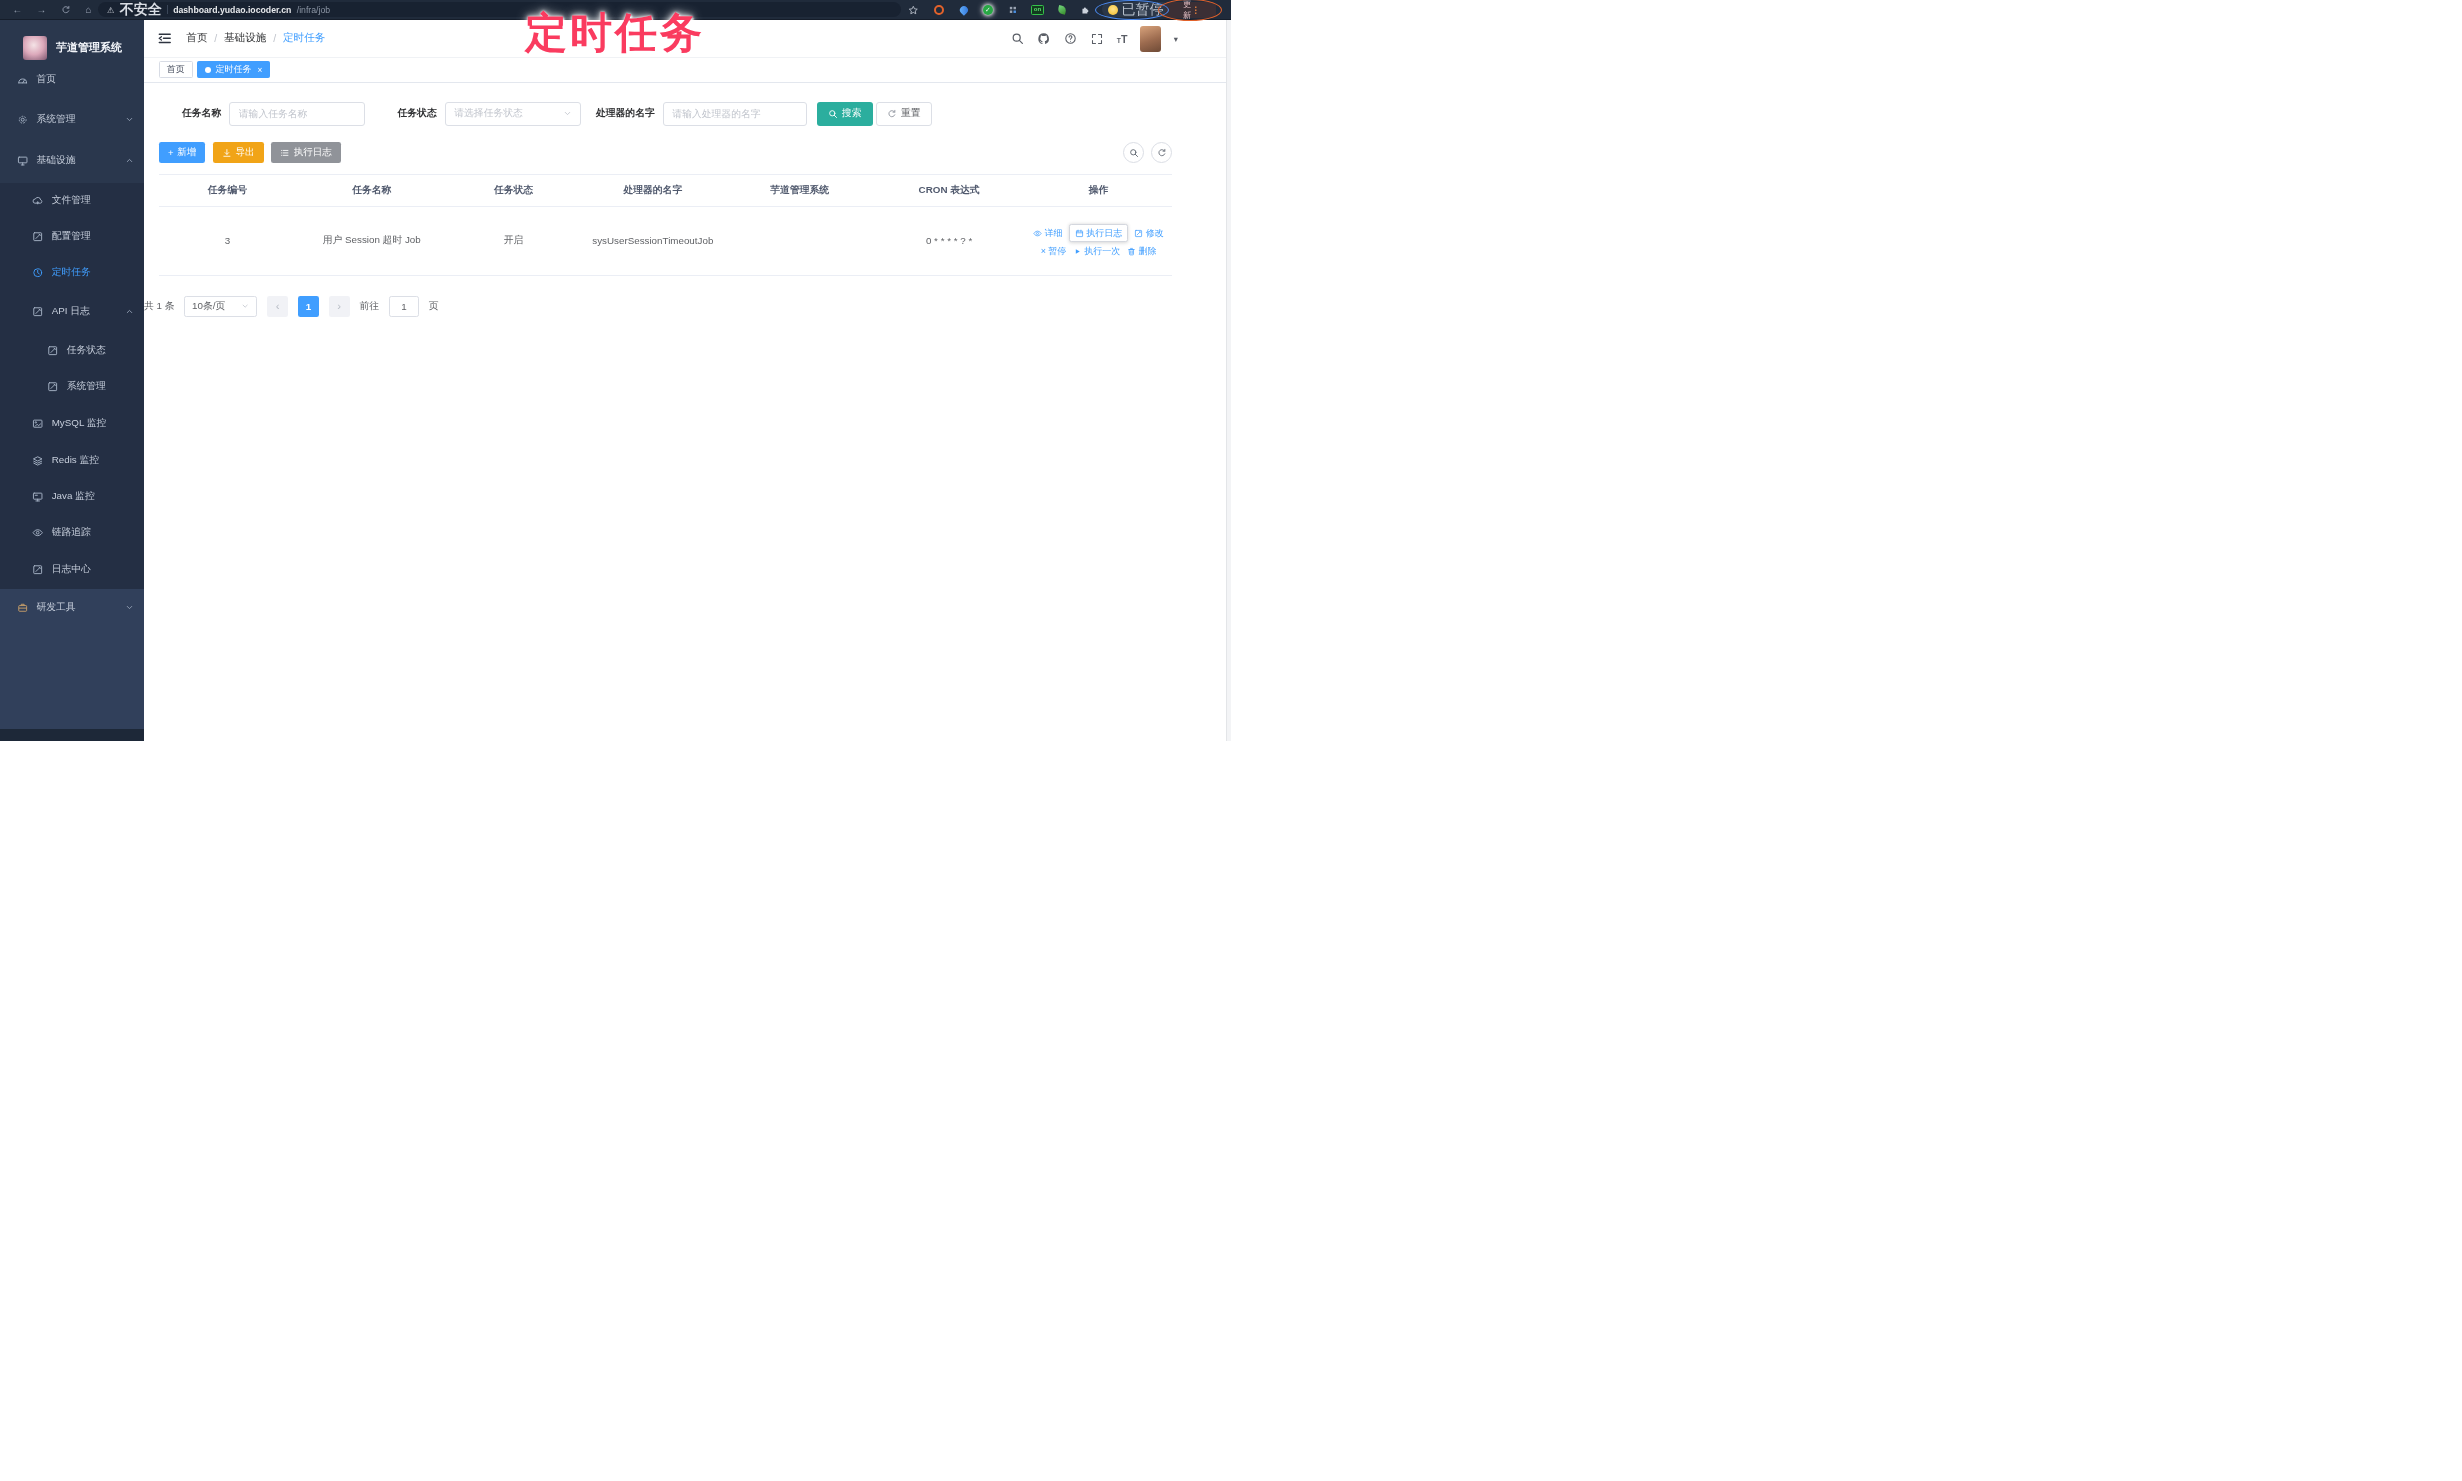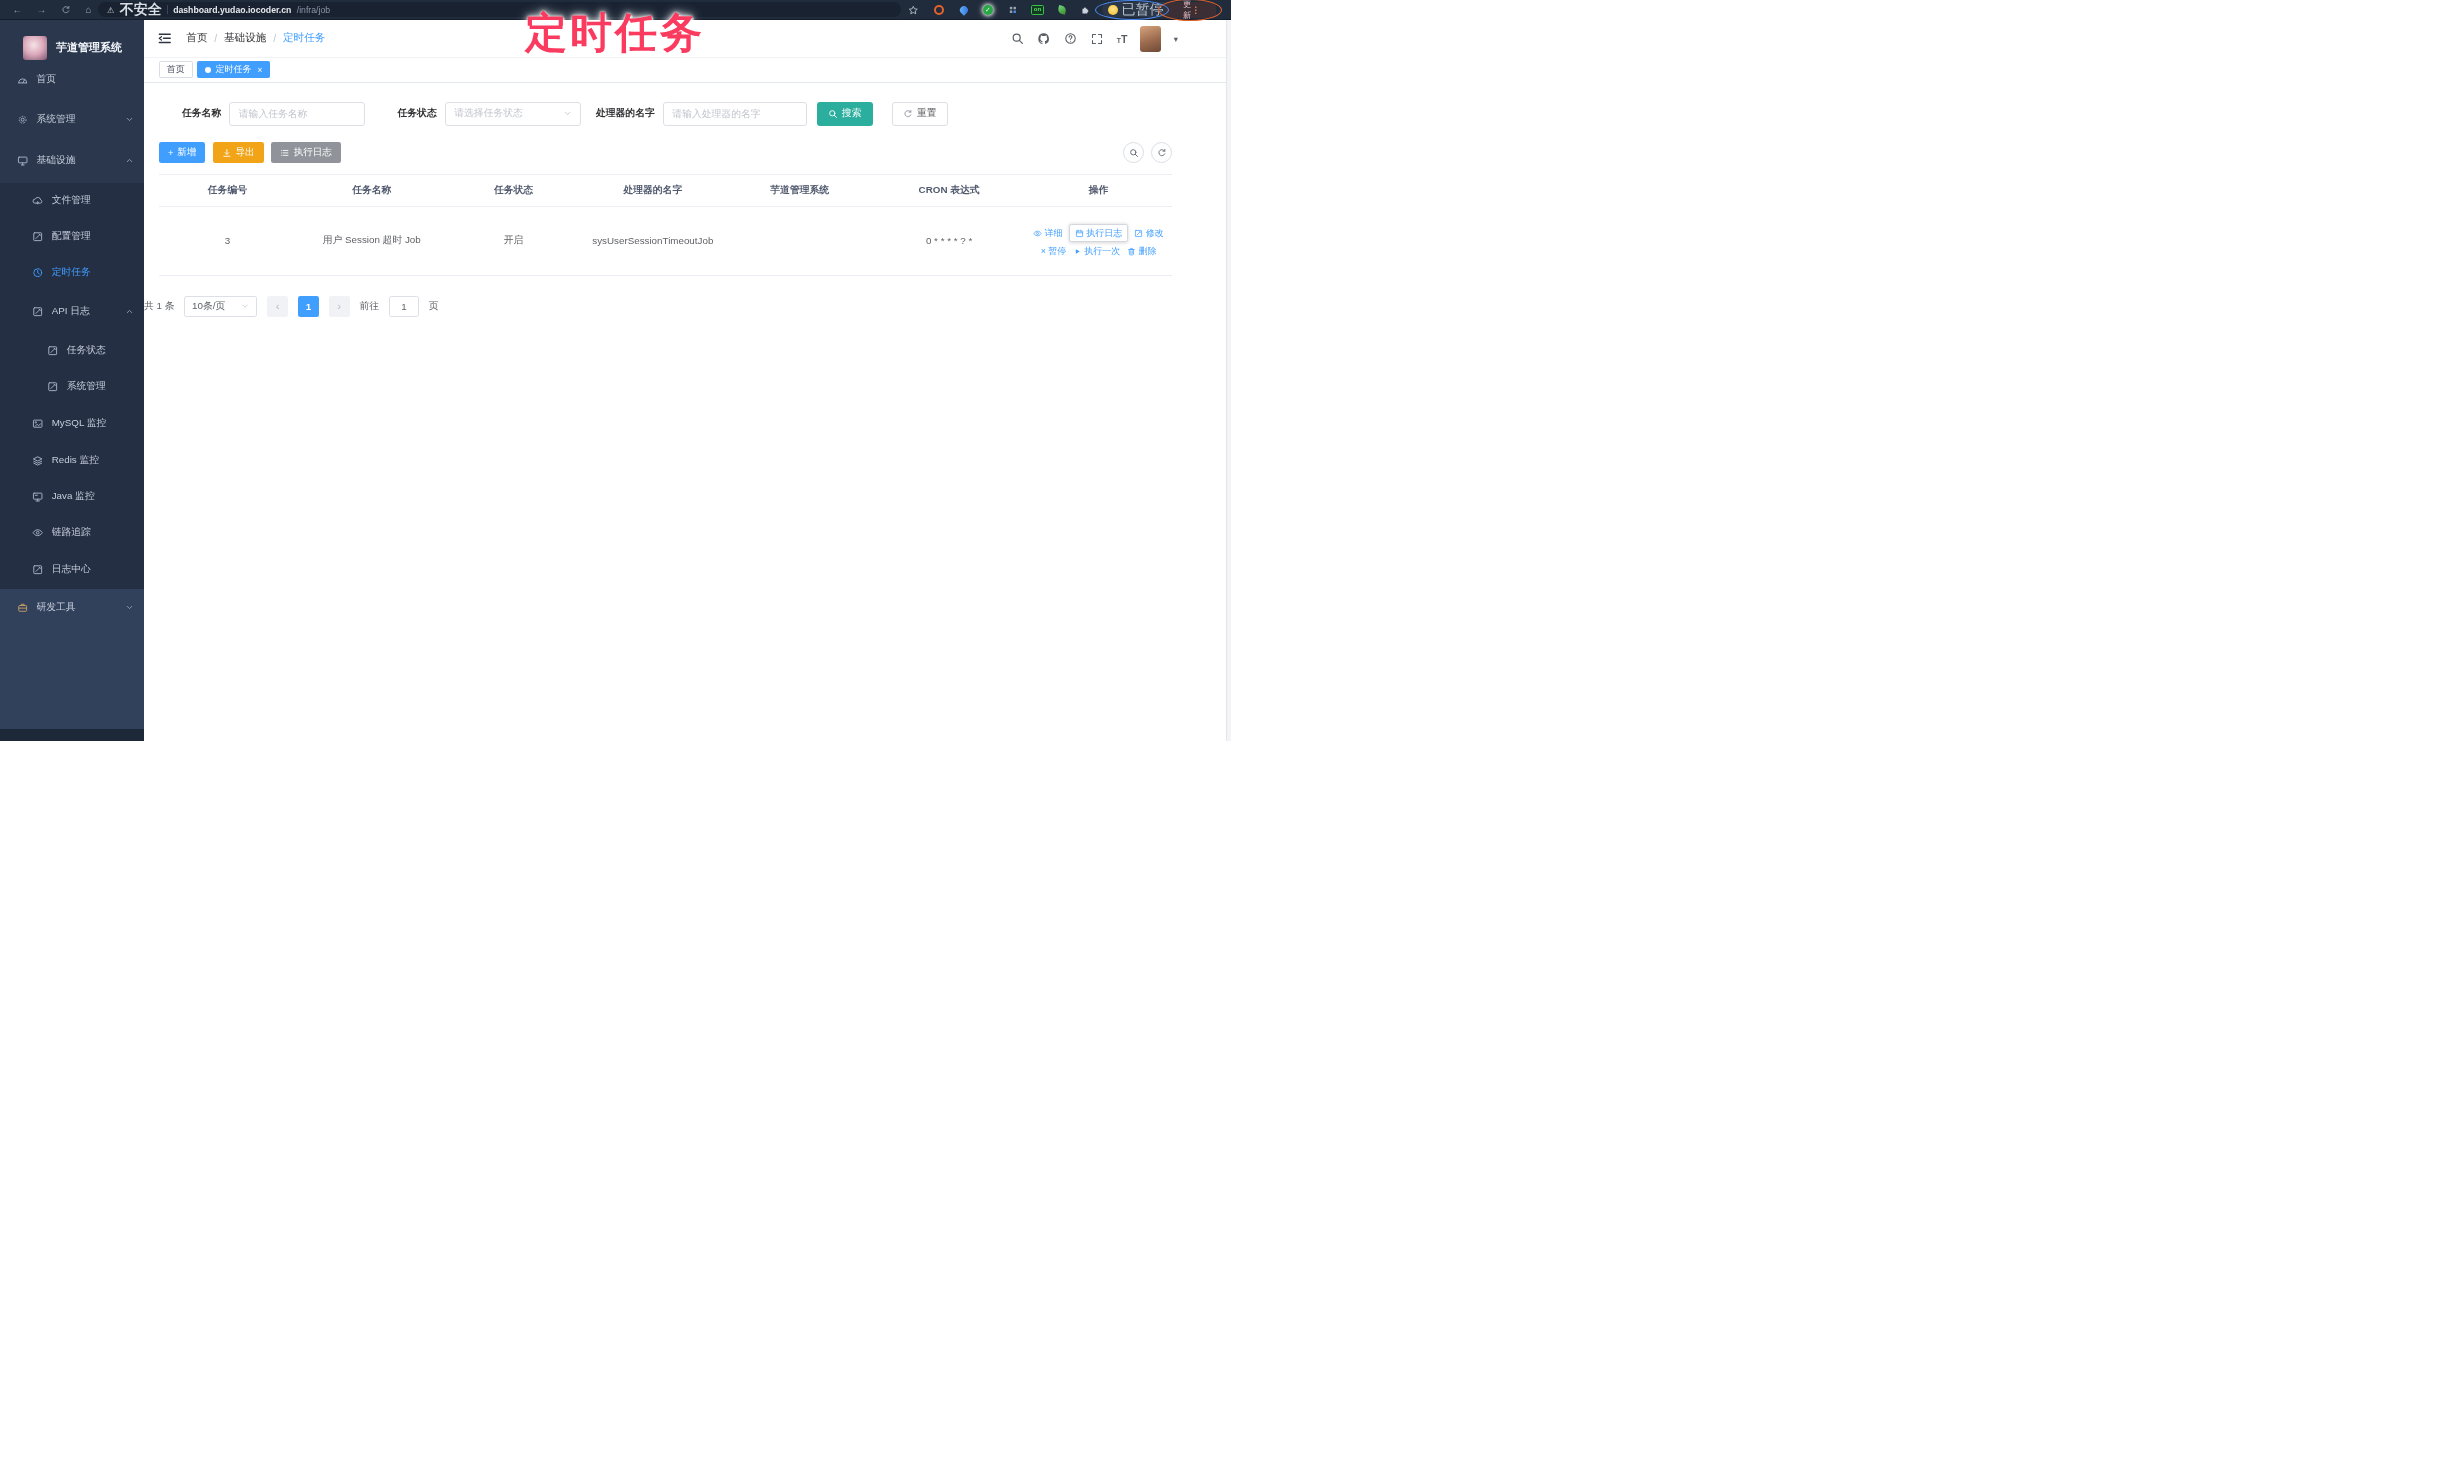--- a/index.html
+++ b/index.html
@@ -79,21 +79,21 @@
   #filter-row { margin:19px 0 0 38px; display:flex; align-items:center; }
   .f-label { font-size:9.8px; font-weight:600; color:#303133; margin-right:8.3px; white-space:nowrap; }
   .f-input { height:24px; border:0.8px solid #DCDFE6; border-radius:3px; padding:0 8.3px; font-size:9.8px; color:#606266; outline:none; font-family:"Liberation Sans",sans-serif; }
   .f-input::placeholder { color:#C0C4CC; }
   .f-gap { width:32px; }
   #status-select { width:136px; height:24px; border:0.8px solid #DCDFE6; border-radius:3px; display:flex; align-items:center; justify-content:space-between; padding:0 8.3px; cursor:pointer; }
   #status-select .ph { font-size:9.8px; color:#C0C4CC; }
   #status-select .chev { width:9px; height:9px; color:#C0C4CC; }
   .btn { display:inline-flex; align-items:center; justify-content:center; gap:3.8px; border:none; border-radius:3px; font-size:9.8px; cursor:pointer; font-family:"Liberation Sans",sans-serif; }
   #search-btn { height:24px; padding:0 11.4px; background:#2BAE9E; color:#fff; margin-left:9.8px; }
-  #reset-btn { height:24px; padding:0 10.6px; background:#fff; color:#606266; border:0.8px solid #DCDFE6; margin-left:19px; }
+  #reset-btn { height:24px; padding:0 10.6px; background:#fff; color:#606266; border:0.8px solid #DCDFE6; margin-left:3px; }
 
   
   #toolbar-row { margin:16.7px 59px 0 15px; display:flex; align-items:center; }
   .tb-btn { height:21px; padding:0 9px; border-radius:2.3px; color:#fff; font-size:9.5px; display:inline-flex; align-items:center; gap:3.8px; cursor:pointer; border:none; font-family:"Liberation Sans",sans-serif; }
   #add-btn { background:#409EFF; }
   #export-btn { background:#F1A417; margin-left:7.6px; }
   #runlog-btn { background:#909399; margin-left:7.6px; }
   #toolbar-right { margin-left:auto; display:flex; gap:6.8px; }
   .round-btn { width:21px; height:21px; border-radius:50%; border:0.8px solid #DBDEE5; background:#fff; color:#5F6670; display:flex; align-items:center; justify-content:center; cursor:pointer; }
 

